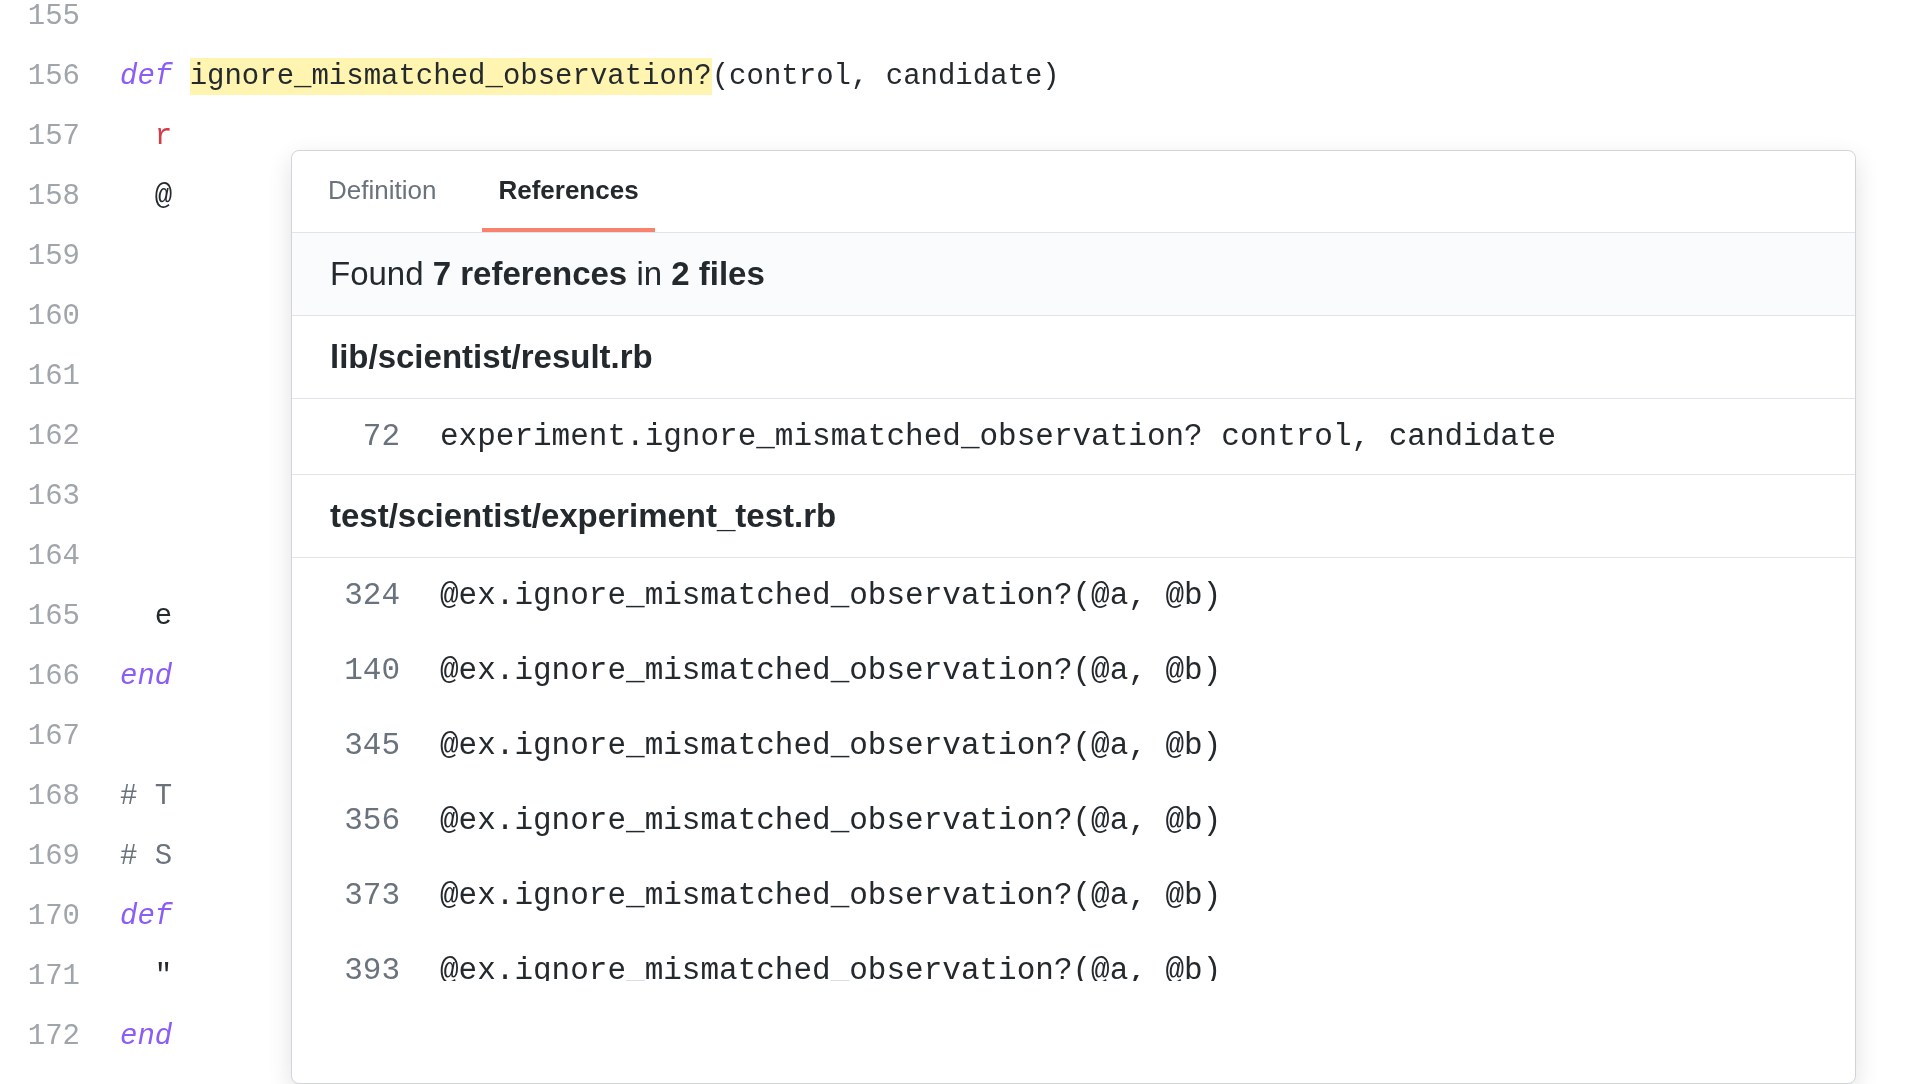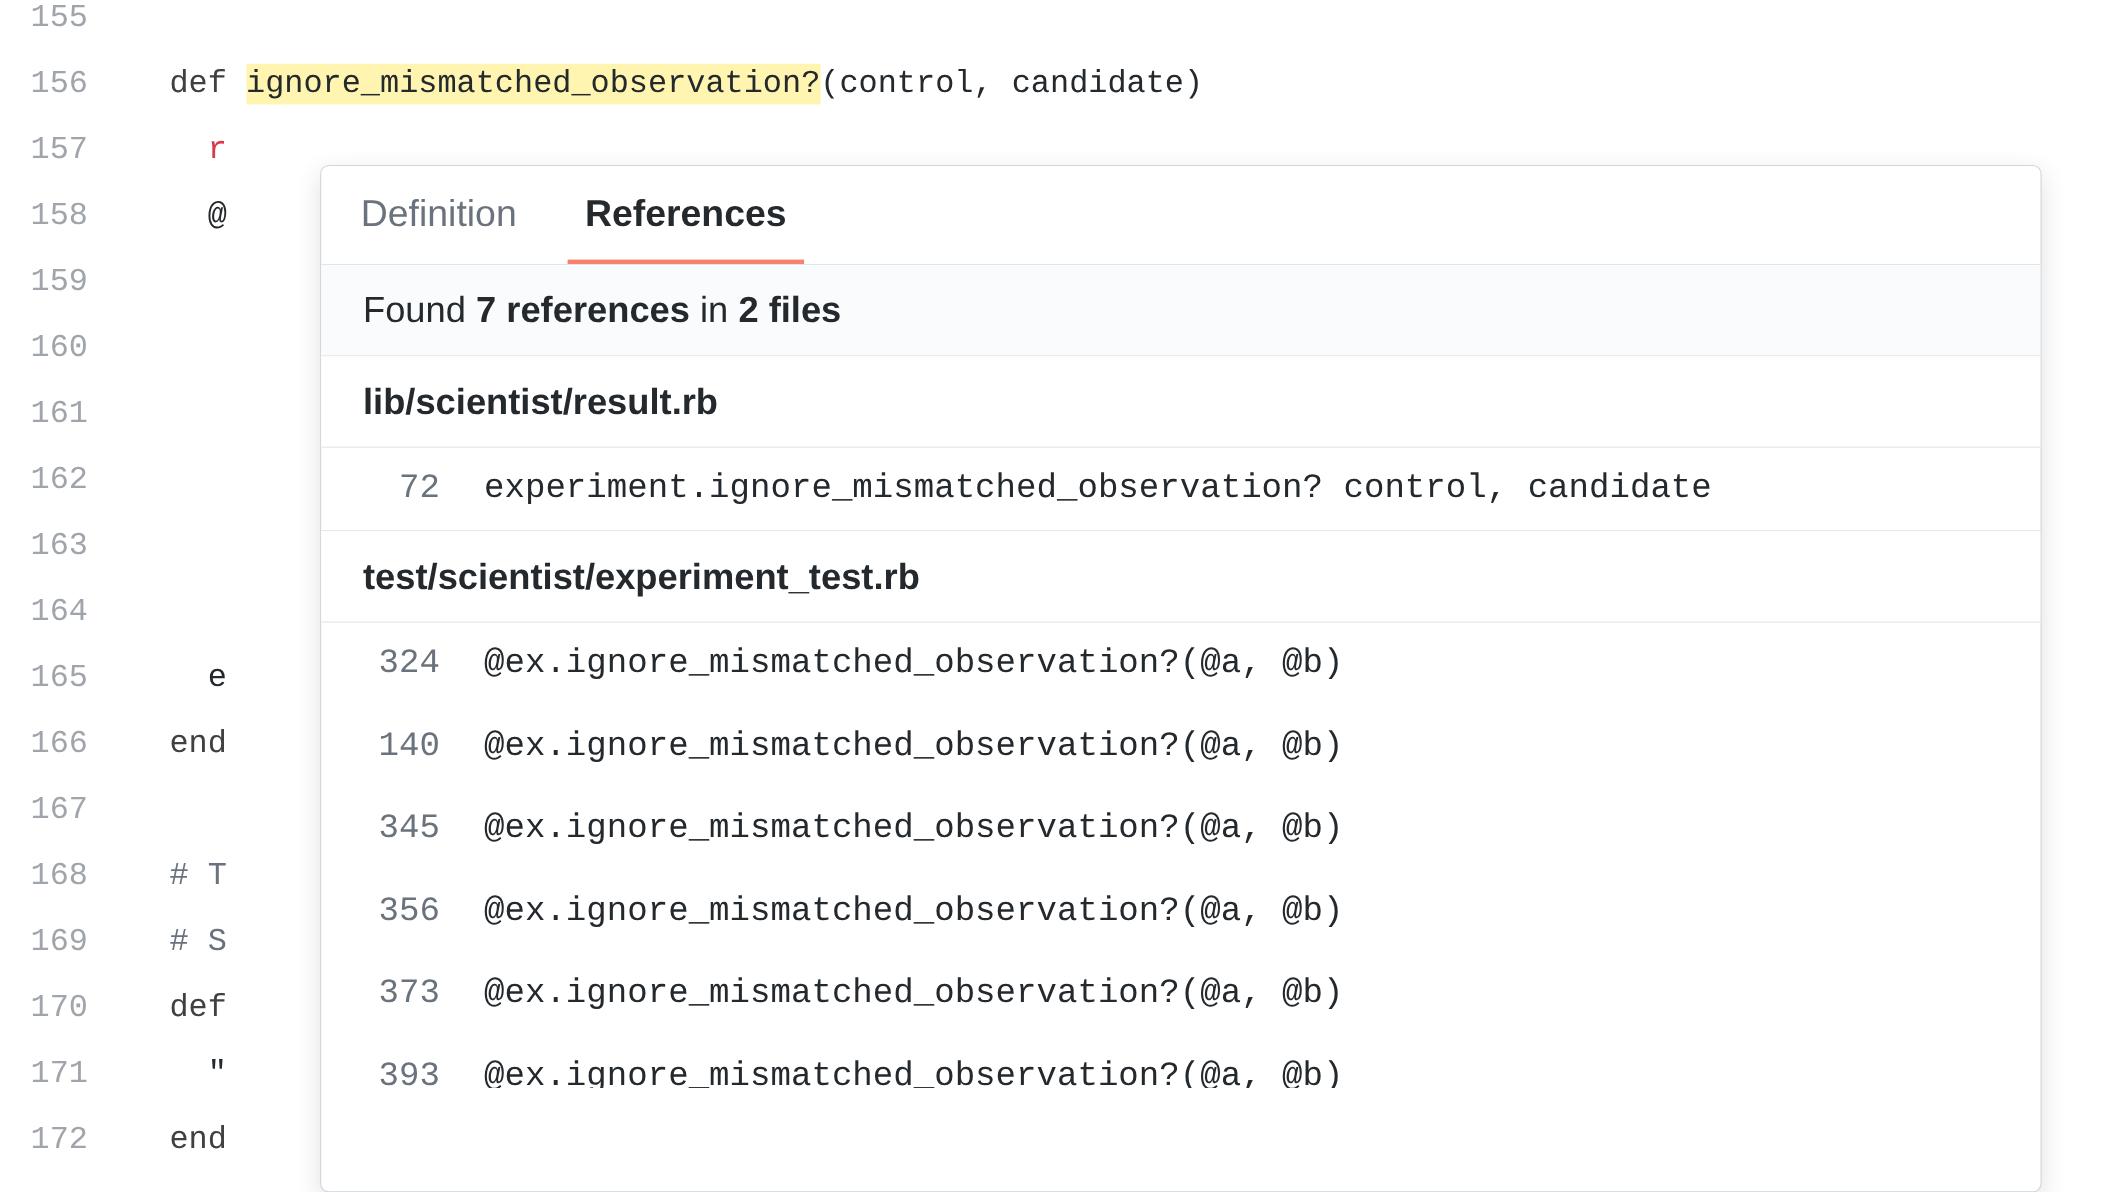--- a/index.html
+++ b/index.html
@@ -17,35 +17,34 @@
       position: relative;
       width: 1920px;
       height: 1084px;
     }
     .code-line {
       display: flex;
       align-items: baseline;
       height: 60px;
       font-family: "SFMono-Regular", Consolas, "Liberation Mono", Menlo, monospace;
       font-size: 29px;
-      gap: 34px;
     }
     .line-number {
       width: 120px;
       text-align: right;
       color: #a0a5ab;
       padding-right: 40px;
       user-select: none;
     }
     .line-content {
       white-space: pre;
       color: #24292e;
     }
     .comment { color: #6a737d; }
-    .keyword { color: #404040; }
+    .keyword { color: #8b5cf6; font-style: italic; }
     .highlight-symbol {
       background: #fff5b1;
       padding: 2px 0;
     }
     .partial-red { color: #d73a49; }
 
     .popup {
       position: absolute;
       top: 150px;
       left: 291px;
@@ -69,21 +68,21 @@
       transform: rotate(45deg);
     }
     .tabs {
       display: flex;
       border-bottom: 1px solid #e1e4e8;
       padding: 0 20px;
       gap: 30px;
     }
     .tab {
       padding: 24px 16px 22px 16px;
-      font-size: 34px;
+      font-size: 26px;
       color: #6a737d;
       cursor: pointer;
       border-bottom: 4px solid transparent;
       font-weight: 400;
     }
     .tab.active {
       color: #24292e;
       font-weight: 600;
       border-bottom-color: #f9826c;
     }

